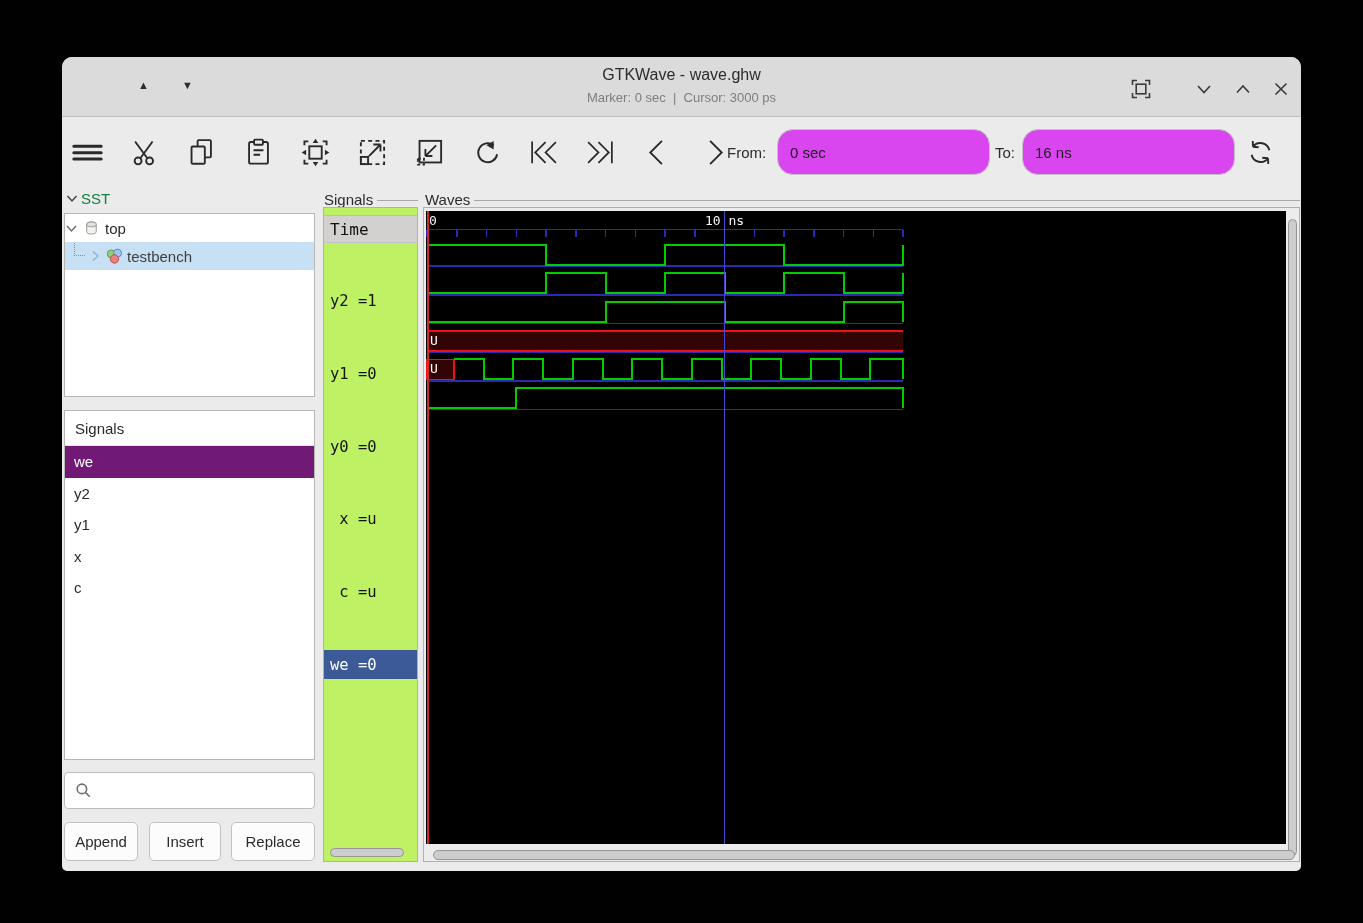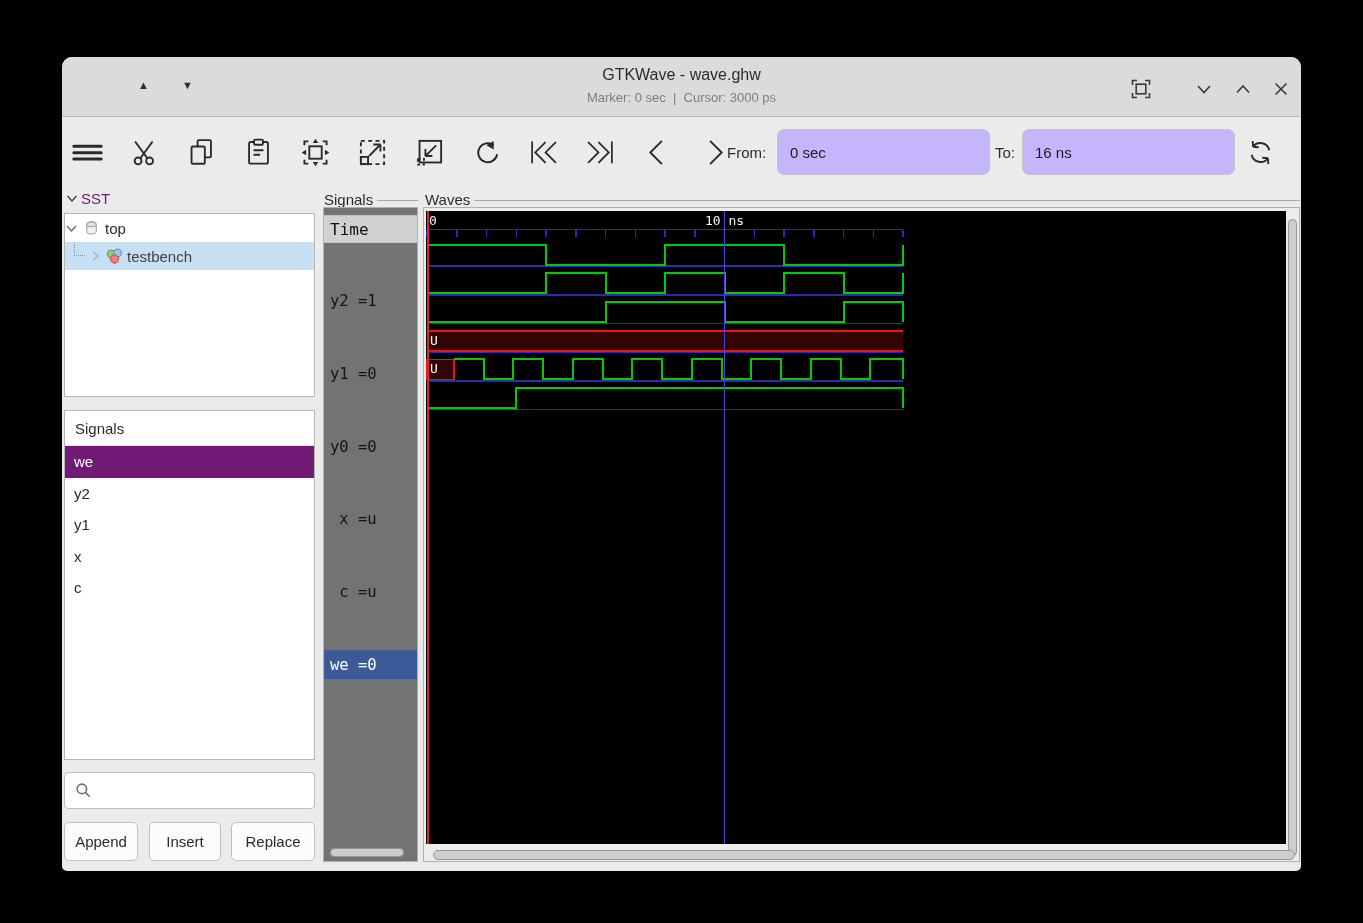--- a/index.html
+++ b/index.html
@@ -14,45 +14,45 @@
   .tb-title{position:absolute;left:0;right:0;top:9px;text-align:center;font-size:16px;color:#2c2c2c;}
   .tb-sub{position:absolute;left:0;right:0;top:33px;text-align:center;font-size:13px;color:#7e7e7e;white-space:pre;}
   .tb-ico{position:absolute;top:21px;width:22px;height:22px;}
   .tb-ico svg{stroke:#3a3a3a;fill:none;stroke-width:1.6px;}
   
   .toolbar{position:absolute;left:0;top:61px;width:100%;height:69px;background:#ebebeb;}
   .tb-icons{position:absolute;left:10px;top:80px;display:flex;gap:26px;align-items:center;}
   .ticon{width:31px;height:31px;display:flex;align-items:center;justify-content:center;}
   .ticon svg{stroke:#2a2a2a;fill:none;stroke-width:1.7px;}
   .range-label{position:absolute;top:87px;font-size:15px;color:#2b2b2b;}
-  .range-input{position:absolute;top:72px;width:213px;height:46px;background:#c4b5fd;border:1px solid #c3c3c3;
-               border-radius:7px;font-size:15px;color:#1b1b1b;padding:0 12px;font-family:"Liberation Sans",sans-serif;}
+  .range-input{position:absolute;top:72px;width:213px;height:46px;background:#d946ef;border:1px solid #c3c3c3;
+               border-radius:16px;font-size:15px;color:#1b1b1b;padding:0 12px;font-family:"Liberation Sans",sans-serif;}
   
   .sst-header{position:absolute;left:4px;top:133px;display:flex;align-items:center;gap:3px;
-              font-size:15px;color:#701a75;}
+              font-size:15px;color:#15803d;}
   .panel-box{position:absolute;background:#ffffff;border:1px solid #b6b6b2;}
   .tree-box{left:2px;top:156px;width:251px;height:184px;}
   .tree-row{height:28px;display:flex;align-items:center;font-size:15px;color:#2b2b2b;}
   .tree-row.selected{background:#c7e0f4;color:#404040;}
   .tree-dots{width:11px;height:13px;border-left:1px dotted #8a8a8a;border-bottom:1px dotted #8a8a8a;
              margin:-8px 1px 5px 9px;}
   .list-box{left:2px;top:353px;width:251px;height:350px;padding-top:0;}
   .list-title{font-size:15px;color:#2b2b2b;padding:9px 0 8px 10px;border-bottom:1px solid #e4e4e4;}
   .slist-row{height:31.5px;display:flex;align-items:center;padding-left:9px;font-size:15px;color:#2b2b2b;}
   .slist-row.selected{background:#701a75;color:#ffffff;}
   .search-box{position:absolute;left:2px;top:715px;width:251px;height:37px;background:#fff;
               border:1px solid #bdbdbd;border-radius:4px;display:flex;align-items:center;padding-left:10px;}
   .search-input{border:none;outline:none;flex:1;height:100%;font-size:15px;background:transparent;margin-left:8px;}
   .btn{position:absolute;top:765px;height:39px;background:#fcfcfc;border:1px solid #c1c1c1;border-radius:5px;
        font-size:15px;color:#2b2b2b;font-family:"Liberation Sans",sans-serif;}
   
   .frame-label{position:absolute;top:134px;display:flex;align-items:center;font-size:15px;color:#2b2b2b;}
   .frame-label .fl-line{flex:1;border-top:1px solid #a9a9a9;margin-left:4px;margin-top:2px;}
   
-  .mid-box{left:261px;top:150px;width:95px;height:655px;background:#737373;border:1px solid #b0b0ac;
+  .mid-box{left:261px;top:150px;width:95px;height:655px;background:#bef264;border:1px solid #b0b0ac;
            position:absolute;overflow:hidden;}
   .time-hdr{position:absolute;left:0;top:7px;width:100%;height:28px;background:#d2d1cf;border-top:1px solid #bdbdbd;
             border-bottom:1px solid #c4c4c4;font:16px "DejaVu Sans Mono",monospace;color:#111;
             display:flex;align-items:center;padding-left:6px;white-space:pre;}
   .sig-rows{position:absolute;left:0;top:35px;width:100%;}
   .sig-row{height:28.7px;display:flex;align-items:center;padding-left:6px;white-space:pre;
            font:15.5px "DejaVu Sans Mono",monospace;color:#141414;margin-top:44px;}
   .sig-row.selected{background:#3d5a98;color:#ffffff;}
   .hscroll-thumb{position:absolute;height:9px;background:#cdcdcd;border:1px solid #959595;border-radius:5px;}
   

